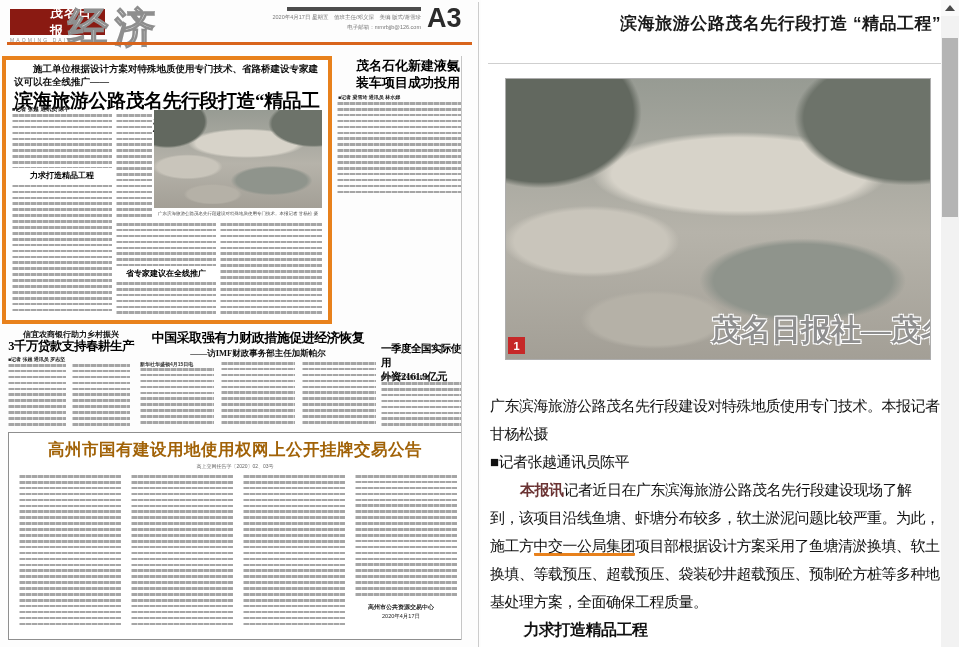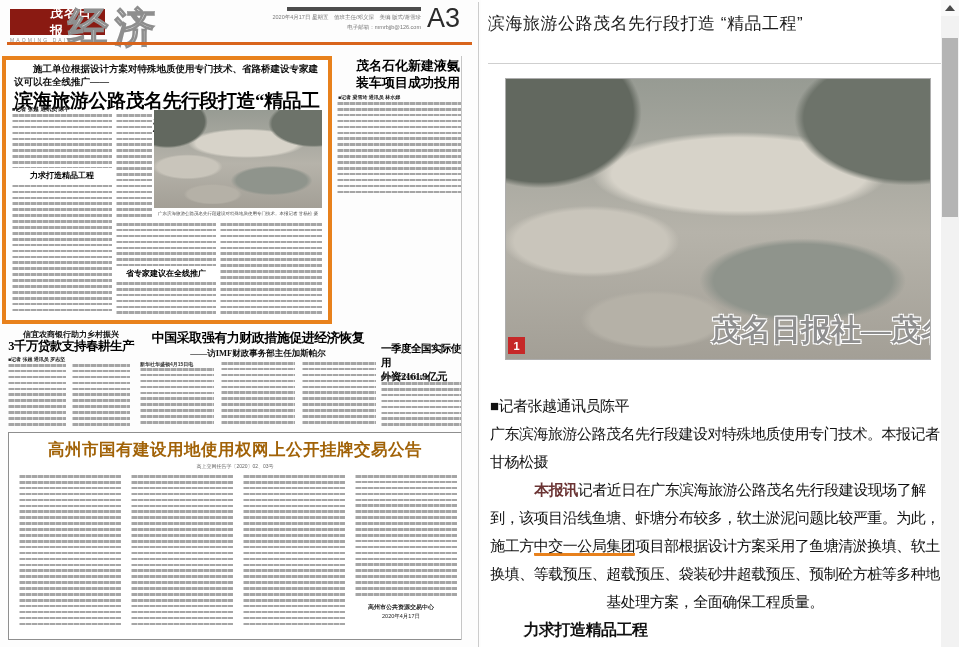--- a/index.html
+++ b/index.html
@@ -15,21 +15,21 @@
   .prule2{left:478px;top:2px;width:1px;height:645px;background:#cccccc;}
 
   .logo{left:10px;top:9px;width:55px;height:26px;background:var(--c-masthead,#8a1a12);
         color:#fff;font:700 13px "Liberation Serif",serif;letter-spacing:1px;
         display:flex;align-items:center;justify-content:center;padding-left:40px;}
   .logo-sub{left:10px;top:37px;font-size:5px;color:#8f8f8f;letter-spacing:2.1px;}
   .section-title{left:68px;top:0px;font:700 40px "Liberation Serif",serif;letter-spacing:7px;
         color:#f4f4f4;-webkit-text-stroke:1.2px #8e8e8e;text-stroke:1.2px #8e8e8e;}
   .topbar{left:287px;top:7px;width:134px;height:4px;background:#4c4c4c;}
   .dateline{left:230px;top:13px;width:191px;text-align:right;font-size:5.5px;color:#787878;line-height:1.8;}
-  .pageno{left:427px;top:3px;font-size:27px;color:#2b2b2b;}
+  .pageno{left:427px;top:3px;font-size:27px;color:#2b2b2b;font-weight:bold;}
   .orangerule{left:7px;top:42px;width:465px;height:3px;background:var(--c-rule,#d8641c);}
 
   
   .hlbox{left:2px;top:56px;width:322px;height:260px;border:4px solid var(--c-highlight,#e8811c);background:#fff;}
   .kicker{left:8px;top:3px;width:308px;font:700 9.5px "Liberation Serif",serif;line-height:1.4;
           text-indent:2em;color:#111;}
   .headline1{left:2px;top:28px;width:318px;font:900 19px "Liberation Serif",serif;
           letter-spacing:-0.5px;color:#000;text-align:center;}
   .byline-s{font:700 5.5px "Liberation Sans",sans-serif;color:#222;}
 
@@ -59,32 +59,32 @@
       radial-gradient(40% 45% at 8% 12%, #62685f 0 55%, rgba(0,0,0,0) 60%),
       radial-gradient(45% 40% at 95% 14%, #6d736a 0 55%, rgba(0,0,0,0) 60%),
       radial-gradient(60% 26% at 55% 34%, #d7d3c9 0 50%, rgba(0,0,0,0) 58%),
       radial-gradient(36% 22% at 20% 58%, #c9c5bb 0 50%, rgba(0,0,0,0) 58%),
       radial-gradient(42% 26% at 70% 72%, #8f948c 0 50%, rgba(0,0,0,0) 58%),
       radial-gradient(30% 18% at 35% 86%, #b5b1a7 0 50%, rgba(0,0,0,0) 58%),
       linear-gradient(180deg,#979b93,#b6b3aa 55%,#a39f96);}
 
   
   .reader{position:absolute;left:488px;top:0;width:453px;height:647px;background:#fff;overflow:hidden;}
-  .r-title{left:0;top:12px;width:100%;text-align:left;font-weight:400;font-size:17px;
+  .r-title{left:0;top:12px;width:100%;text-align:right;font-weight:700;font-size:17px;
       letter-spacing:0.5px;color:#1a1a1a;}
   .r-divider{left:0;top:63px;width:453px;height:1px;background:#cfcfcf;}
   .r-photo{left:17px;top:78px;width:424px;height:280px;border:1px solid #adadad;overflow:hidden;}
   .r-badge{left:2px;bottom:5px;width:17px;height:17px;background:var(--c-badge,#c62828);
       color:#fff;font:700 11px "Liberation Sans",sans-serif;display:flex;align-items:center;justify-content:center;}
   .r-wm{left:205px;bottom:8px;font:700 30px "Liberation Serif",serif;color:#8f8f8f;white-space:nowrap;
       text-shadow:1px 1px 0 #fff,-1px -1px 0 #fff,1px -1px 0 #fff,-1px 1px 0 #fff;}
   .r-text{left:2px;top:392px;width:450px;font-family:"Liberation Serif","DejaVu Serif",serif;
       font-size:15px;line-height:28px;letter-spacing:-0.5px;color:#111;}
   .r-text p{margin:0;}
-  .r-lede{text-indent:2em;text-align:center;}
+  .r-lede{text-indent:2em;}
   .lede-label{font-weight:700;color:var(--c-lede_label,#6b3434);}
   .u-orange{background-image:linear-gradient(var(--c-highlight,#e8811c),var(--c-highlight,#e8811c));
       background-repeat:no-repeat;background-position:0 100%;background-size:100% 3px;
       padding-bottom:2px;border-radius:1px;}
   .r-sub{font-weight:700;font-size:16px;text-indent:2.1em;}
 
   
   .scrollbar{position:absolute;left:941px;top:0;width:18px;height:647px;background:#f2f2f2;}
   .sb-up{position:absolute;left:0;top:0;width:18px;height:16px;background:#fafafa;
       display:flex;align-items:center;justify-content:center;}
@@ -178,22 +178,22 @@
   <div class="reader">
     <div class="abs r-title">滨海旅游公路茂名先行段打造 “精品工程”</div>
     <div class="abs r-divider"></div>
 
     <div class="abs r-photo photo">
       <div class="abs r-wm">茂名日报社—茂名</div>
       <div class="abs r-badge">1</div>
     </div>
 
     <div class="abs r-text">
+      <p>广东滨海旅游公路茂名先行段建设对特殊地质使用专门技术。本报记者甘杨松摄</p>
       <p>■记者张越通讯员陈平</p>
-      <p>广东滨海旅游公路茂名先行段建设对特殊地质使用专门技术。本报记者甘杨松摄</p>
       <p class="r-lede"><span class="lede-label">本报讯</span><span>记者近日在广东滨海旅游公路茂名先行段建设现场了解到，该项目沿线鱼塘、虾塘分布较多，软土淤泥问题比较严重。为此，施工方</span><span class="u-orange">中交一公局集团</span><span>项目部根据设计方案采用了鱼塘清淤换填、软土换填、等载预压、超载预压、袋装砂井超载预压、预制砼方桩等多种地基处理方案，全面确保工程质量。</span></p>
       <p class="r-sub">力求打造精品工程</p>
     </div>
   </div>
 
   <div class="scrollbar">
     <div class="sb-up">
       <div class="tri"></div>
     </div>
     <div class="sb-thumb"></div>

